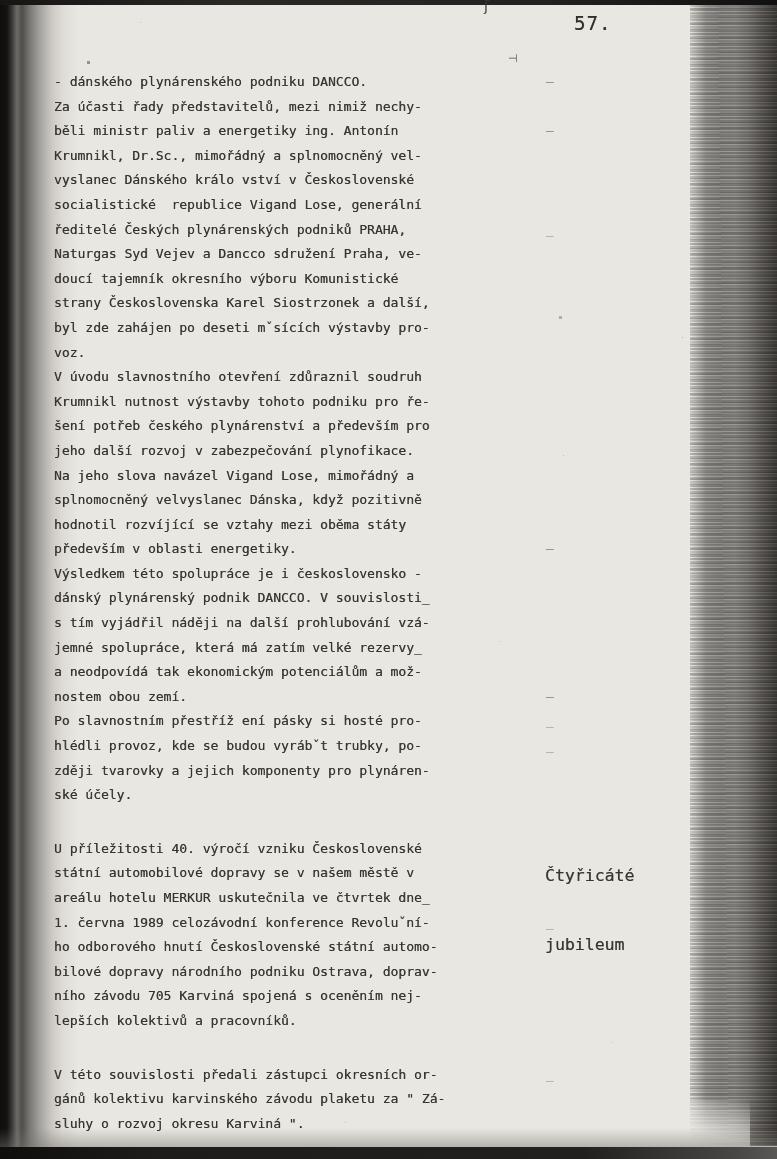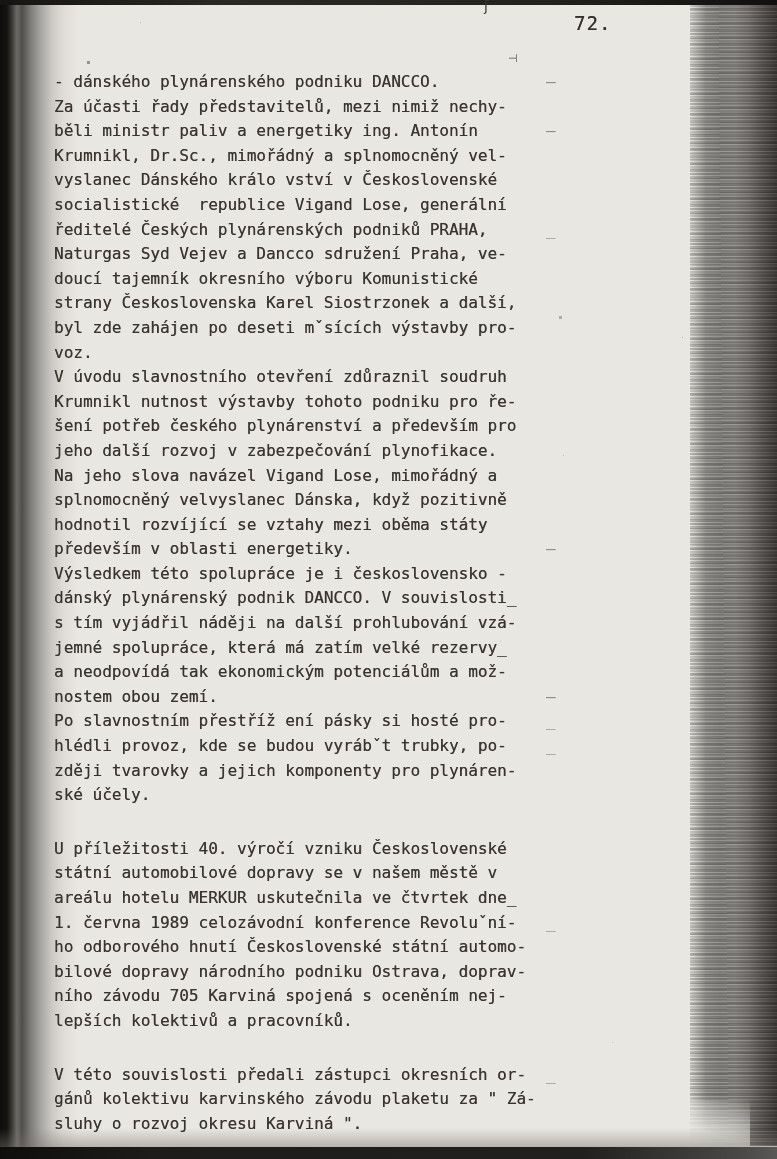--- a/index.html
+++ b/index.html
@@ -52,21 +52,21 @@
     background:linear-gradient(90deg,#0f0e0d 0%,#1d1c1a 20%,#21201e 75%,#4a4846 95%,#5a5856 100%);
   }
   
   .page-number{
     position:absolute;left:574px;top:12px;
     font-size:19px;letter-spacing:1px;color:#343028;
     text-shadow:0.3px 0.3px 0.4px rgba(52,48,40,0.7);
   }
   .text-block{
     position:absolute;left:54px;top:70px;width:505px;
-    font-size:16px;line-height:24.6px;color:#37332d;
+    font-size:13px;line-height:24.6px;color:#37332d;
     white-space:pre;
     text-shadow:0.3px 0.3px 0.5px rgba(55,50,43,0.65);
   }
   .tw-line{position:relative;height:24.6px;}
   .tw-line.gap{margin-top:29px;}
   .trail{
     position:absolute;left:492px;top:0;
     color:#8d8a85;text-shadow:none;
   }
   .margin-note{
@@ -107,18 +107,22 @@
   <div class="right-edge"></div>
   <div class="right-edge-fade"></div>
   <div class="top-edge"></div>
   <div class="bottom-shade"></div>
   <div class="bottom-edge"></div>
   <div class="specks"></div>
 
   <div class="mark-top">ʃ</div>
   <div class="mark-upper">⊣</div>
 
-  <div class="page-number">72.</div>
+  <div class="page-number">57.</div>
 
   <div class="text-block" id="text-block"><div class="tw-line"><span>- dánského plynárenského podniku DANCCO.</span><span class="trail">—</span></div><div class="tw-line"><span>Za účasti řady představitelů, mezi nimiž nechy-</span></div><div class="tw-line"><span>běli ministr paliv a energetiky ing. Antonín</span><span class="trail">—</span></div><div class="tw-line"><span>Krumnikl, Dr.Sc., mimořádný a splnomocněný vel-</span></div><div class="tw-line"><span>vyslanec Dánského králo vství v Československé</span></div><div class="tw-line"><span>socialistické  republice Vigand Lose, generální</span></div><div class="tw-line"><span>ředitelé Českých plynárenských podniků PRAHA,</span><span class="trail">_</span></div><div class="tw-line"><span>Naturgas Syd Vejev a Dancco sdružení Praha, ve-</span></div><div class="tw-line"><span>doucí tajemník okresního výboru Komunistické</span></div><div class="tw-line"><span>strany Československa Karel Siostrzonek a další,</span></div><div class="tw-line"><span>byl zde zahájen po deseti mˇsících výstavby pro-</span></div><div class="tw-line"><span>voz.</span></div><div class="tw-line"><span>V úvodu slavnostního otevření zdůraznil soudruh</span></div><div class="tw-line"><span>Krumnikl nutnost výstavby tohoto podniku pro ře-</span></div><div class="tw-line"><span>šení potřeb českého plynárenství a především pro</span></div><div class="tw-line"><span>jeho další rozvoj v zabezpečování plynofikace.</span></div><div class="tw-line"><span>Na jeho slova navázel Vigand Lose, mimořádný a</span></div><div class="tw-line"><span>splnomocněný velvyslanec Dánska, když pozitivně</span></div><div class="tw-line"><span>hodnotil rozvíjící se vztahy mezi oběma státy</span></div><div class="tw-line"><span>především v oblasti energetiky.</span><span class="trail">—</span></div><div class="tw-line"><span>Výsledkem této spolupráce je i československo -</span></div><div class="tw-line"><span>dánský plynárenský podnik DANCCO. V souvislosti_</span></div><div class="tw-line"><span>s tím vyjádřil náději na další prohlubování vzá-</span></div><div class="tw-line"><span>jemné spolupráce, která má zatím velké rezervy_</span></div><div class="tw-line"><span>a neodpovídá tak ekonomickým potenciálům a mož-</span></div><div class="tw-line"><span>nostem obou zemí.</span><span class="trail">—</span></div><div class="tw-line"><span>Po slavnostním přestříž ení pásky si hosté pro-</span><span class="trail">_</span></div><div class="tw-line"><span>hlédli provoz, kde se budou vyrábˇt trubky, po-</span><span class="trail">_</span></div><div class="tw-line"><span>zději tvarovky a jejich komponenty pro plynáren-</span></div><div class="tw-line"><span>ské účely.</span></div><div class="tw-line gap"><span>U příležitosti 40. výročí vzniku Československé</span></div><div class="tw-line"><span>státní automobilové dopravy se v našem městě v</span></div><div class="tw-line"><span>areálu hotelu MERKUR uskutečnila ve čtvrtek dne_</span></div><div class="tw-line"><span>1. června 1989 celozávodní konference Revoluˇní-</span><span class="trail">_</span></div><div class="tw-line"><span>ho odborového hnutí Československé státní automo-</span></div><div class="tw-line"><span>bilové dopravy národního podniku Ostrava, doprav-</span></div><div class="tw-line"><span>ního závodu 705 Karviná spojená s oceněním nej-</span></div><div class="tw-line"><span>lepších kolektivů a pracovníků.</span></div><div class="tw-line gap"><span>V této souvislosti předali zástupci okresních or-</span><span class="trail">_</span></div><div class="tw-line"><span>gánů kolektivu karvinského závodu plaketu za " Zá-</span></div><div class="tw-line"><span>sluhy o rozvoj okresu Karviná ".</span></div></div>
 
+  <div class="margin-note">
+    <div>Čtyřicáté</div>
+    <div>jubileum</div>
+  </div>
 
 </div>
 
 </body></html>

